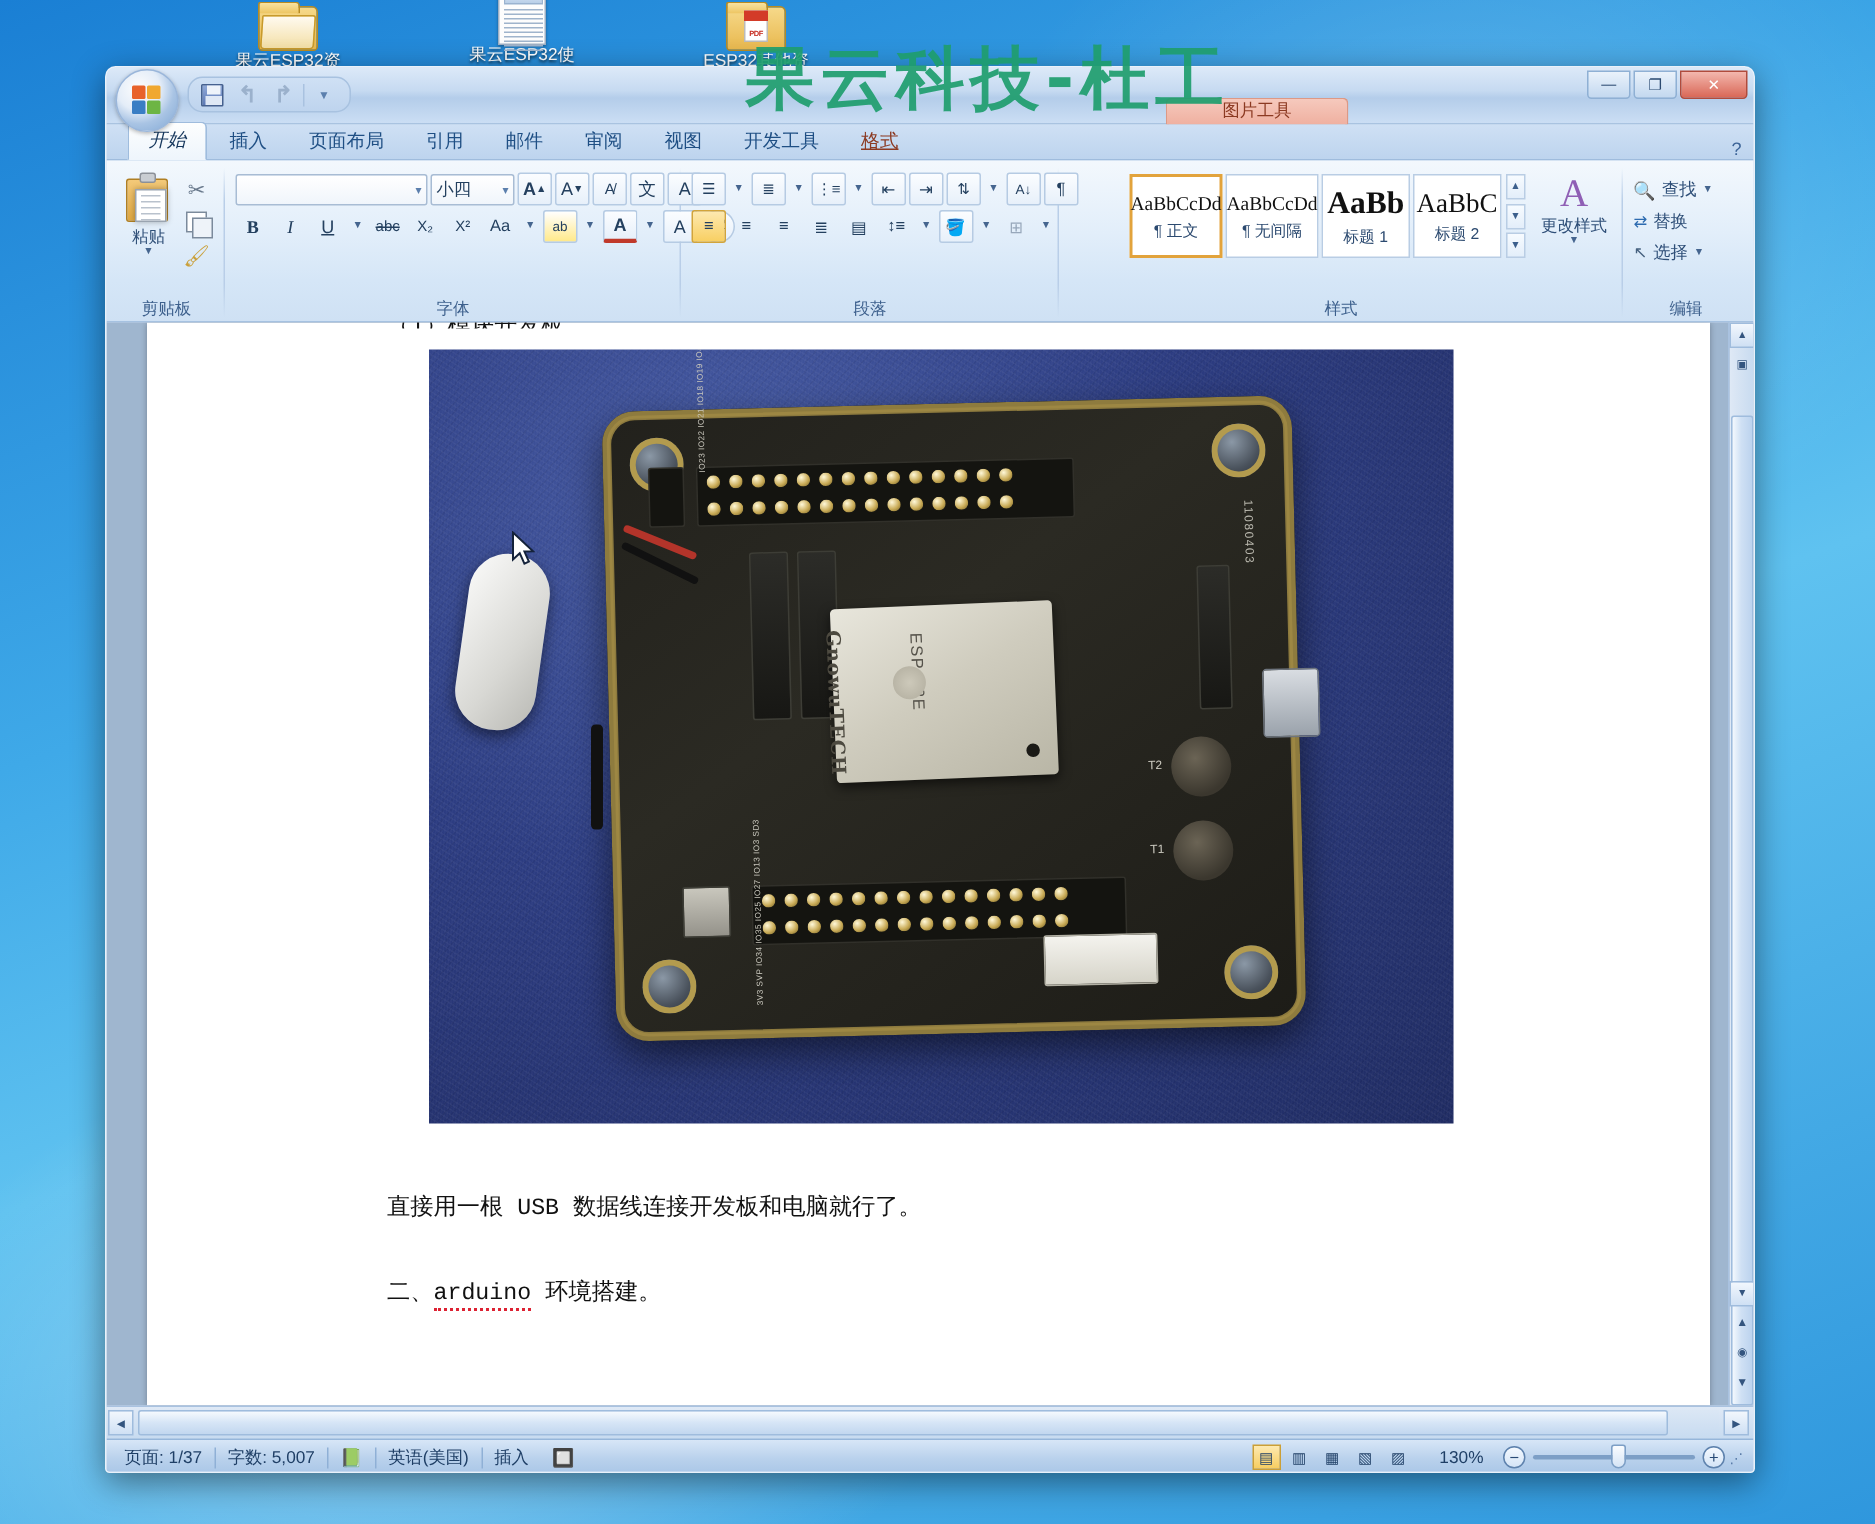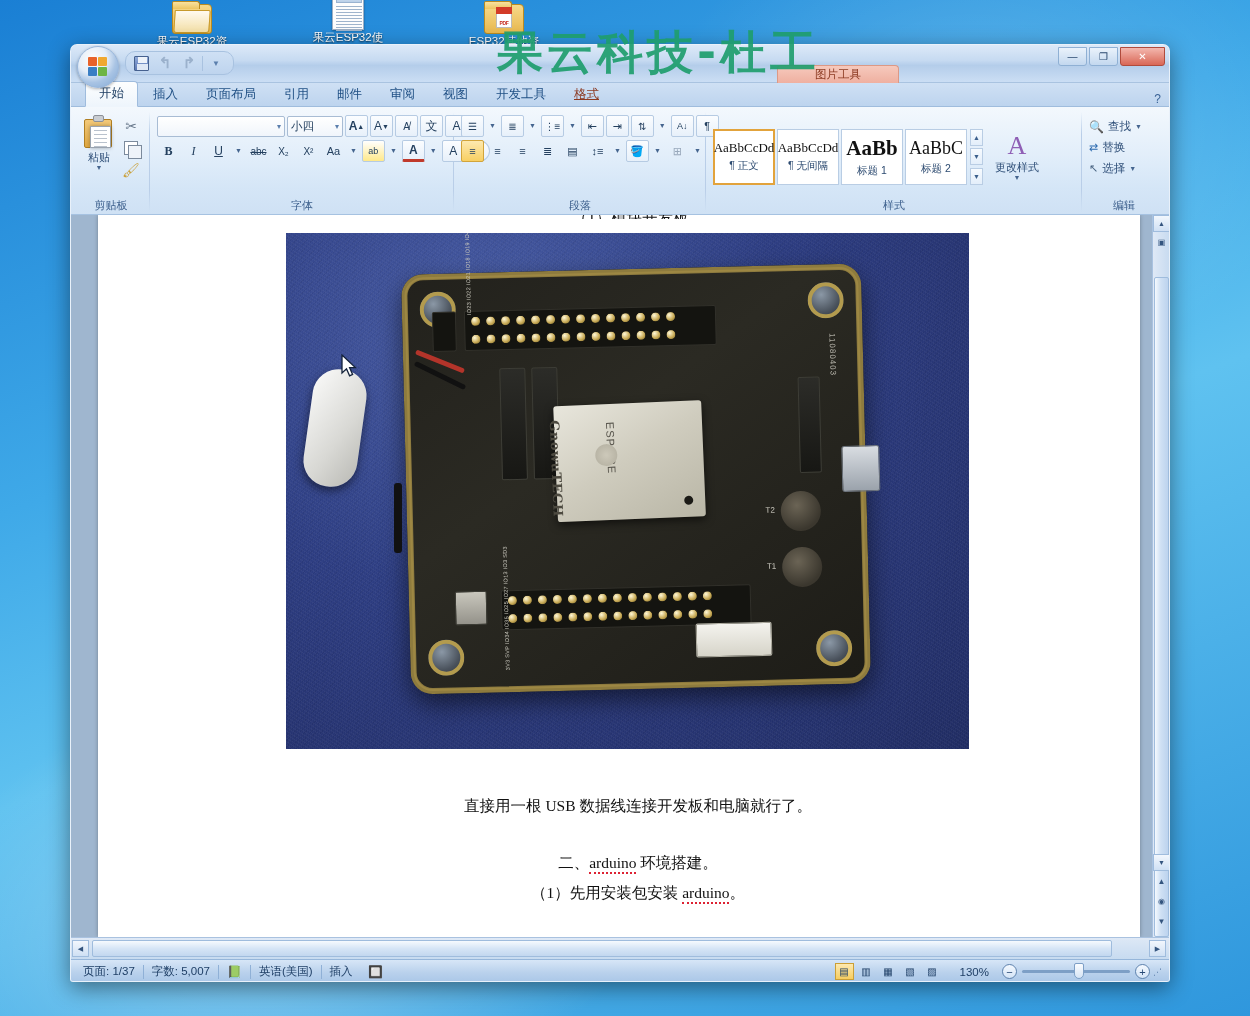--- a/index.html
+++ b/index.html
@@ -116,21 +116,21 @@
     background:linear-gradient(#cfe0f4,#bdd4ee);
     border-bottom:1px solid #9fbcdd; padding-left:14px; display:flex; align-items:flex-end;
   }
   .tab{
     font-size:12.5px; color:#1f4f84; padding:3px 13px 4px; margin-right:2px;
     border-radius:4px 4px 0 0; line-height:16px; white-space:nowrap;
   }
   .tab.active{
     background:linear-gradient(#fdfefe,#eef5fc);
     border:1px solid #9fbcdd; border-bottom:1px solid #eef5fc; color:#15365c;
-    margin-bottom:-1px; padding-bottom:5px;
+    margin-bottom:-1px; padding-bottom:5px;font-style:italic;
   }
   .tab.ctx{ color:#8c3a22;text-decoration:underline; }
   
   .ribbon{
     position:relative; height:108px;
     background:linear-gradient(#f3f8fd 0%, #e2eefa 45%, #d5e6f7 75%, #cfe1f4 100%);
     border-bottom:1px solid #a6c2e1; display:flex; align-items:stretch; padding:3px 0 0 3px;
   }
   .grp{ position:relative; display:flex; flex-direction:column; }
   .grp-body{ flex:1; display:flex; align-items:flex-start; padding:3px 5px 0; }
@@ -194,21 +194,21 @@
     position:relative; height:calc(938px - 38px - 24px - 108px - 24px - 22px);
     background:#9fb6cf;
     overflow:hidden;
   }
   .page{
     position:absolute; left:27px; top:0px; width:1042px; height:100%;
     background:#fff; box-shadow:0 0 4px rgba(0,0,0,.3);
   }
   .doctext{
     position:absolute; left:160px; top:-8px; width:760px;
-    font-family:Liberation Serif, serif; font-size:15.5px; color:#111; line-height:1.9;text-align:center;
+    font-family:Liberation Mono, monospace; font-size:15.5px; color:#111; line-height:1.9;
   }
   .cut-line{ height:16px; overflow:hidden; position:relative; top:-4px; color:#111;}
   .sq { border-bottom:2px dotted #d23; padding-bottom:1px;}
   
   .picture{
     position:absolute; left:188px; top:18px; width:683px; height:516px;
     background:
       radial-gradient(ellipse at 30% 20%, #4a5fa8 0%, #2d3d82 45%, #202c63 100%);
     overflow:hidden;
   }
@@ -521,21 +521,21 @@
           <div class="rbtn flat" style="min-width:10px;">
               <span class="caret">▼</span>
             </div>
         </div>
       </div>
       <div class="grp-title">段落</div>
     </div>
     <div class="grp-sep"></div>
 
     <div class="grp" style="width:372px;">
-      <div class="grp-body" style="align-items:center; padding-top:6px;">
+      <div class="grp-body" style="align-items:flex-start; padding-top:6px;margin-left:40px;">
         <div class="stbox sel">
           <span class="samp" style="font-size:13px;">AaBbCcDd</span>
           <span class="nm">¶ <span>正文</span></span>
         </div>
         <div class="stbox">
           <span class="samp" style="font-size:13px;">AaBbCcDd</span>
           <span class="nm">¶ <span>无间隔</span></span>
         </div>
         <div class="stbox">
           <span class="samp" style="font-size:21px; font-weight:bold;">AaBb</span>
@@ -697,21 +697,20 @@
 
         <div class="battery"></div>
         <div class="wire red" style="left:128px; top:126px; width:52px; height:5px; transform:rotate(22deg);"></div>
         <div class="wire" style="left:126px; top:140px; width:56px; height:5px; transform:rotate(26deg);"></div>
         <div class="wire" style="left:108px; top:250px; width:8px; height:70px;"></div>
       </div>
 
       <div class="doctext" style="top:548px;">
         <p style="margin-top:28px;">直接用一根 USB 数据线连接开发板和电脑就行了。</p>
         <p style="margin-top:28px;">二、<span class="sq">arduino</span> 环境搭建。</p>
-        <p>（1）先用安装包安装 <span class="sq">arduino</span>。</p>
       </div>
     </div>
 
     <div class="vscroll">
       <div class="vs-btn">▲</div>
       <div class="vs-extra" style="top:20px;">▣</div>
       <div class="vs-thumb"></div>
       <div class="vs-btn" style="position:absolute; bottom:66px; left:0;">▼</div>
       <div class="vs-extra" style="bottom:48px;">▲</div>
       <div class="vs-extra" style="bottom:28px;">◉</div>

